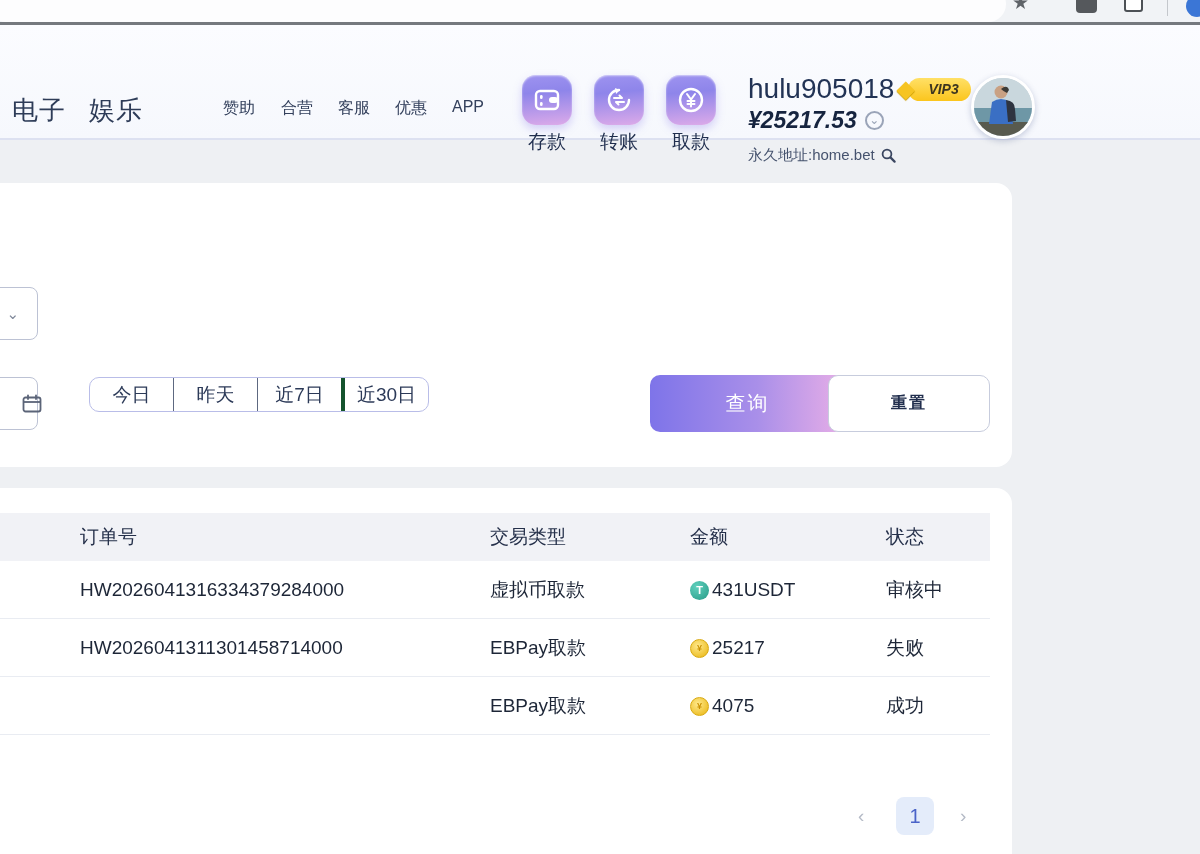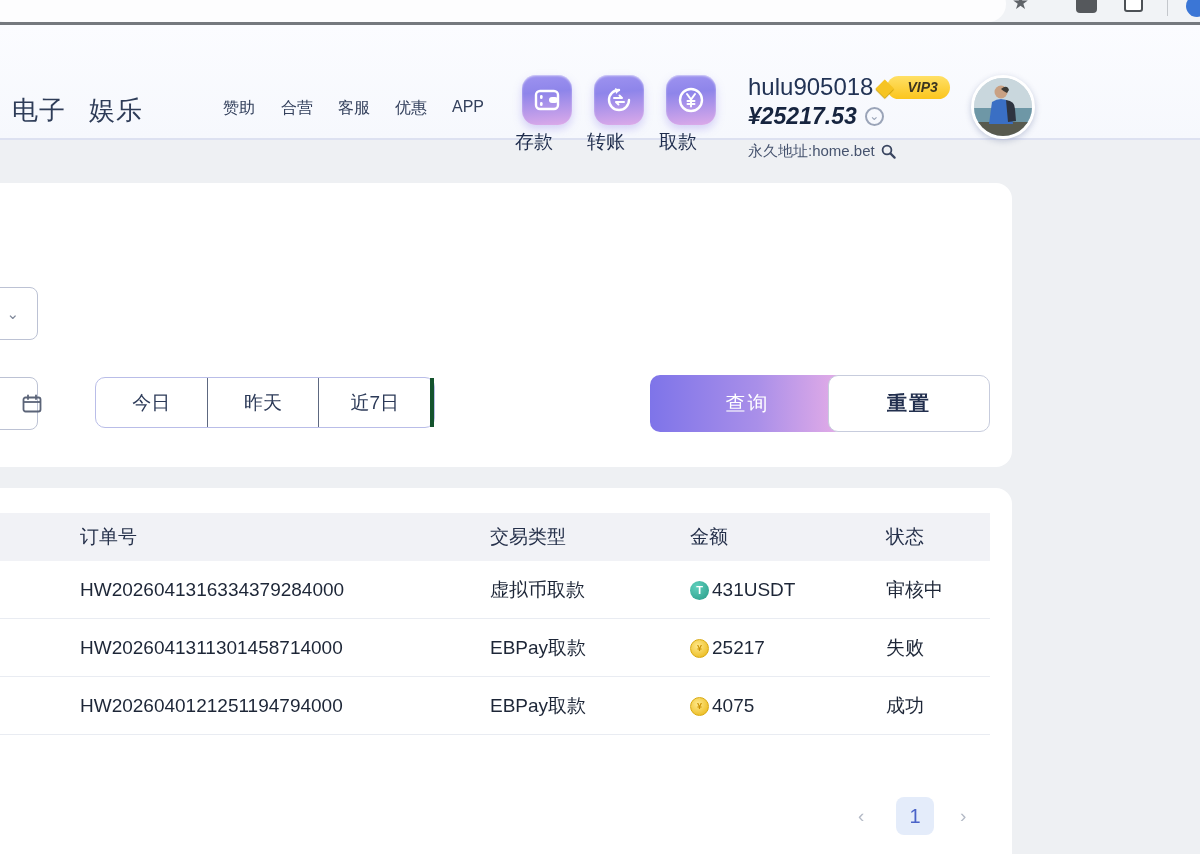--- a/index.html
+++ b/index.html
@@ -15,30 +15,30 @@
   .vbar { position:absolute; top:0; left:1167px; width:1px; height:16px; background:#c4c7cc; }
   .profile-dot { position:absolute; top:-5px; left:1186px; width:22px; height:22px; border-radius:50%; background:#3b76d6; }
   .chrome-divider { position:absolute; top:22px; left:0; width:1200px; height:3px; background:#75797e; }
 
   
   .site-header { position:absolute; top:25px; left:0; width:1200px; height:115px;
     background:linear-gradient(180deg,#fbfcff 0%,#f6f8fd 100%); border-bottom:2px solid #dde1f1; }
   .main-nav-item { position:absolute; top:68px; font-size:26px; color:#2e3c58; letter-spacing:1px; cursor:pointer; }
   .sub-nav-item { position:absolute; top:73px; font-size:16px; color:#33405c; cursor:pointer; }
 
-  .quick-action { position:absolute; top:50px; width:64px; text-align:left; cursor:pointer;font-family:Liberation Mono, monospace; }
+  .quick-action { position:absolute; top:50px; width:64px; text-align:center; cursor:pointer;font-family:Liberation Mono, monospace; }
   .qa-icon { width:50px; height:50px; margin:0 auto; border-radius:14px;
     background:linear-gradient(175deg,#9e93f0 0%,#8e85ea 35%,#dcaae9 100%);
     box-shadow:0 4px 8px rgba(142,133,234,.35), inset 0 1px 2px rgba(255,255,255,.6);
     display:flex; align-items:center; justify-content:center; }
   .qa-label { margin-top:4px; font-size:19px; color:#1f2d4d; }
 
   .user-block { position:absolute; top:48px; left:748px; }
   .user-name-row { display:flex; align-items:center; }
-  .user-name { font-size:24px; color:#223355; }
+  .user-name { font-size:28px; color:#223355; }
   .vip-badge { position:relative; margin-left:14px; height:23px; padding:0 12px 0 20px; border-radius:12px;
     background:linear-gradient(180deg,#ffe066,#fbc51d); display:flex; align-items:center;
     font-size:14px; font-weight:bold; color:#3c3520; font-style:italic; }
   .vip-diamond { position:absolute; left:-12px; top:-3px; font-size:24px; color:#f6c422; text-shadow:0 1px 1px #c79a00; font-style:normal; }
   .balance-row { display:flex; align-items:center; margin-top:2px; }
   .balance { font-size:23px; font-weight:bold; color:#16243f;font-style:italic; }
   .chevron-circle { width:19px; height:19px; margin-left:8px; border:2px solid #9aa4b8; border-radius:50%;
     color:#9aa4b8; font-size:12px; line-height:15px; text-align:center; cursor:pointer; }
   .address-row { display:flex; align-items:center; margin-top:12px; font-size:15px; color:#46536e; }
   .magnifier-icon { margin-left:6px; cursor:pointer; }
@@ -52,33 +52,33 @@
   .table-card { left:-40px; top:488px; width:1052px; height:420px; }
 
   
   .select-box { position:absolute; left:-20px; top:104px; width:98px; height:53px;
     border:1px solid #bcc2d4; border-radius:8px; background:#fff; cursor:pointer; }
   .select-chevron { position:absolute; right:18px; top:17px; color:#7d8698; font-size:15px; }
   .date-input { position:absolute; left:-20px; top:194px; width:98px; height:53px;
     border:1px solid #bcc2d4; border-radius:8px; background:#fff; cursor:text; }
   .calendar-icon { position:absolute; left:80px; top:15px; }
 
-  .range-group { position:absolute; left:135px; top:194px; width:340px; height:51px;
+  .range-group { position:absolute; left:129px; top:194px; width:340px; height:35px;
     border:1px solid #b9bde8; border-radius:10px; display:flex; background:#fff; }
   .range-btn { flex:1; display:flex; align-items:center; justify-content:center;
     font-size:19px; color:#2c3a58; cursor:pointer; }
   .range-btn.d1 { border-right:1px solid #5d6880; }
   .range-btn.d2 { border-right:1px solid #5d6880; }
   .range-btn.d3 { border-right:4px solid #14532d; }
 
   .query-btn { position:absolute; left:690px; top:192px; width:195px; height:57px; border:none; border-radius:10px;
     background:linear-gradient(90deg,#7e74e9 0%,#a98fe9 55%,#e7aee7 100%);
     color:#ffffff; font-size:20px; letter-spacing:2px; cursor:pointer; font-family:inherit; }
   .reset-btn { position:absolute; left:868px; top:192px; width:162px; height:57px; border:1px solid #c7ccdd; border-radius:10px;
-    background:#ffffff; color:#222f4e; font-size:20px; font-weight:bold; letter-spacing:2px; cursor:pointer; font-family:inherit; }
+    background:#ffffff; color:#222f4e; font-size:16px; font-weight:bold; letter-spacing:2px; cursor:pointer; font-family:inherit; }
 
   
   .thead { position:absolute; left:0; top:25px; width:1030px; height:48px; background:#f1f2f6;
     display:flex; align-items:center; }
   .th { font-size:19px; color:#25304a; position:absolute; }
   .col-order  { left:120px; }
   .col-type   { left:530px; }
   .col-amount { left:730px; }
   .col-status { left:926px; }
 
@@ -201,20 +201,21 @@
         <line x1="2.5" y1="9" x2="19.5" y2="9" stroke="#5b6478" stroke-width="1.8"></line>
         <line x1="7" y1="2.5" x2="7" y2="6" stroke="#5b6478" stroke-width="1.8" stroke-linecap="round"></line>
         <line x1="15" y1="2.5" x2="15" y2="6" stroke="#5b6478" stroke-width="1.8" stroke-linecap="round"></line>
       </svg>
     </div>
 
     <div class="range-group">
       <div class="range-btn d1">今日</div>
       <div class="range-btn d2">昨天</div>
       <div class="range-btn d3">近7日</div>
+      <div class="range-btn">近30日</div>
     </div>
 
     <button class="query-btn">查询</button>
     <button class="reset-btn">重置</button>
   </div>
 
   <div class="card table-card">
     <div class="thead">
       <span class="th col-order">订单号</span>
       <span class="th col-type">交易类型</span>
@@ -236,21 +237,20 @@
       <span class="td col-order">HW2026041311301458714000</span>
       <span class="td col-type">EBPay取款</span>
       <span class="td col-amount">
         <span class="coin" data-coin="gold"></span>
         <span>25217</span>
       </span>
       <span class="td col-status">失败</span>
     </div>
 
     <div class="trow" style="top:189px">
-      <span class="td col-order">HW2026040121251194794000</span>
       <span class="td col-type">EBPay取款</span>
       <span class="td col-amount">
         <span class="coin" data-coin="gold"></span>
         <span>4075</span>
       </span>
       <span class="td col-status">成功</span>
     </div>
 
     <div class="pagination">
       <span class="page-prev">‹</span>

